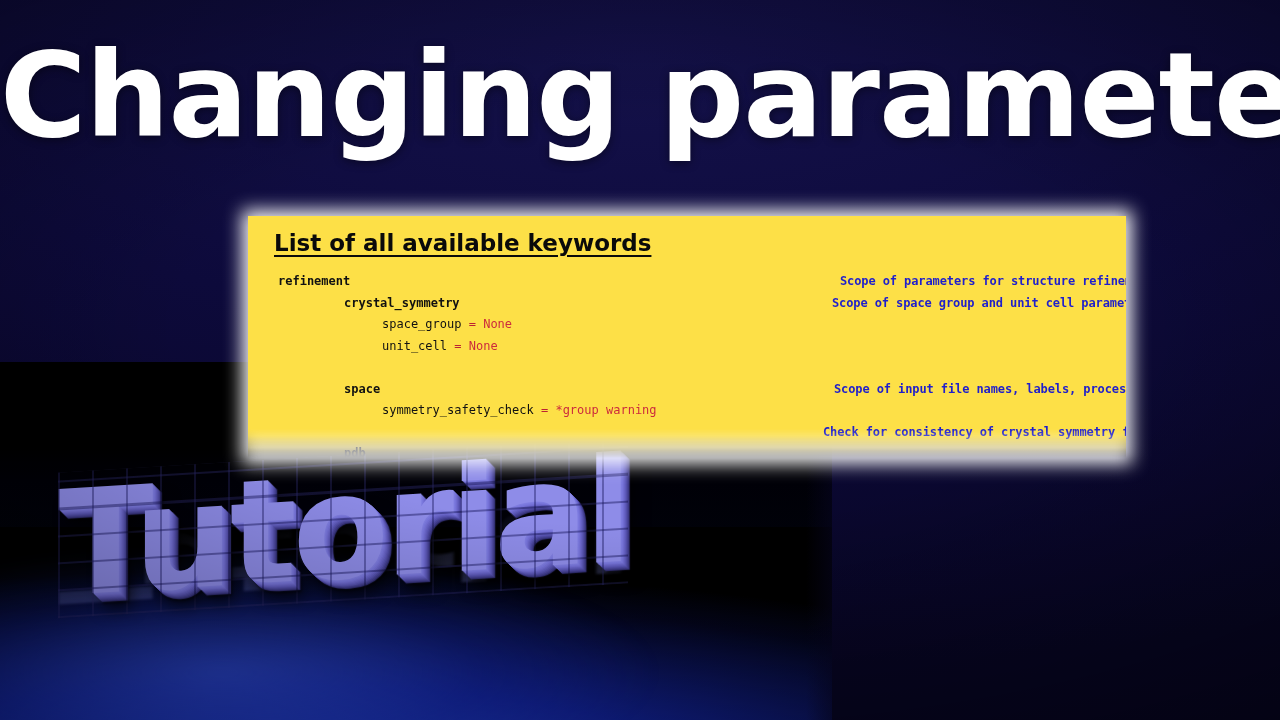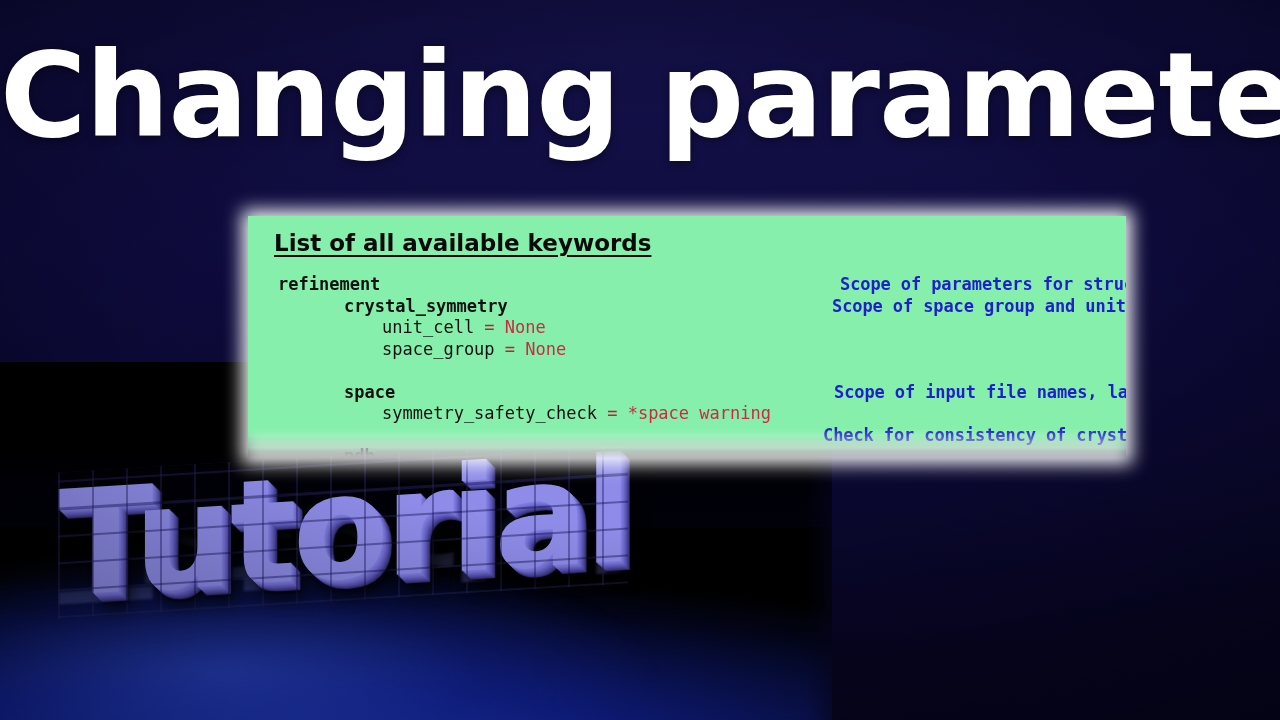--- a/index.html
+++ b/index.html
@@ -154,21 +154,21 @@
     background: #ffffff;
     filter: blur(9px);
     opacity: 0.95;
   }
   .panel {
     position: absolute;
     left: 10px;
     top: 10px;
     width: 878px;
     height: 242px;
-    background: #86efac;
+    background: #fde047;
     overflow: hidden;
     -webkit-mask-image: linear-gradient(to bottom, rgba(0,0,0,1) 0%, rgba(0,0,0,1) 88%, rgba(0,0,0,0.35) 97%, rgba(0,0,0,0) 100%);
     mask-image: linear-gradient(to bottom, rgba(0,0,0,1) 0%, rgba(0,0,0,1) 88%, rgba(0,0,0,0.35) 97%, rgba(0,0,0,0) 100%);
   }
   .panel-heading {
     position: absolute;
     left: 26px;
     top: 14px;
     font-family: "DejaVu Sans", sans-serif;
     font-weight: bold;
@@ -178,21 +178,21 @@
     text-underline-offset: 4px;
     text-decoration-thickness: 2px;
     white-space: nowrap;
   }
   .kw-list {
     position: absolute;
     left: 0;
     top: 58px;
     width: 100%;
     font-family: "DejaVu Sans Mono", "Liberation Mono", monospace;
-    font-size: 17px;
+    font-size: 12px;
   }
   .kw-row {
     position: relative;
     height: 21.5px;
     white-space: nowrap;
   }
   .kw-name {
     position: absolute;
     color: #111111;
     font-weight: bold;
@@ -250,32 +250,32 @@
       <div class="kw-list">
           <div class="kw-row">
             <span class="kw-name ind0">refinement</span>
             <span class="kw-doc" style="left: 592px;">Scope of parameters for structure refinement with phenix.refine</span>
           </div>
           <div class="kw-row">
             <span class="kw-name ind1">crystal_symmetry</span>
             <span class="kw-doc" style="left: 584px;">Scope of space group and unit cell parameters</span>
           </div>
           <div class="kw-row">
+            <span class="kw-leaf ind2">space_group<span class="kw-eq"> = </span><span class="kw-val">None</span></span>
+          </div>
+          <div class="kw-row">
             <span class="kw-leaf ind2">unit_cell<span class="kw-eq"> = </span><span class="kw-val">None</span></span>
-          </div>
-          <div class="kw-row">
-            <span class="kw-leaf ind2">space_group<span class="kw-eq"> = </span><span class="kw-val">None</span></span>
           </div>
           <div class="kw-row"></div>
           <div class="kw-row">
             <span class="kw-name ind1">space</span>
             <span class="kw-doc" style="left: 586px;">Scope of input file names, labels, processing directions</span>
           </div>
           <div class="kw-row">
-            <span class="kw-leaf ind2">symmetry_safety_check<span class="kw-eq"> = </span><span class="kw-val">*space warning</span></span>
+            <span class="kw-leaf ind2">symmetry_safety_check<span class="kw-eq"> = </span><span class="kw-val">*group warning</span></span>
           </div>
           <div class="kw-row">
             <span class="kw-doc" style="left: 575px;">Check for consistency of crystal symmetry from model and data files</span>
           </div>
           <div class="kw-row">
             <span class="kw-name ind1">pdb</span>
           </div>
         </div>
       <div class="panel-bottom-fade"></div>
     </div>

